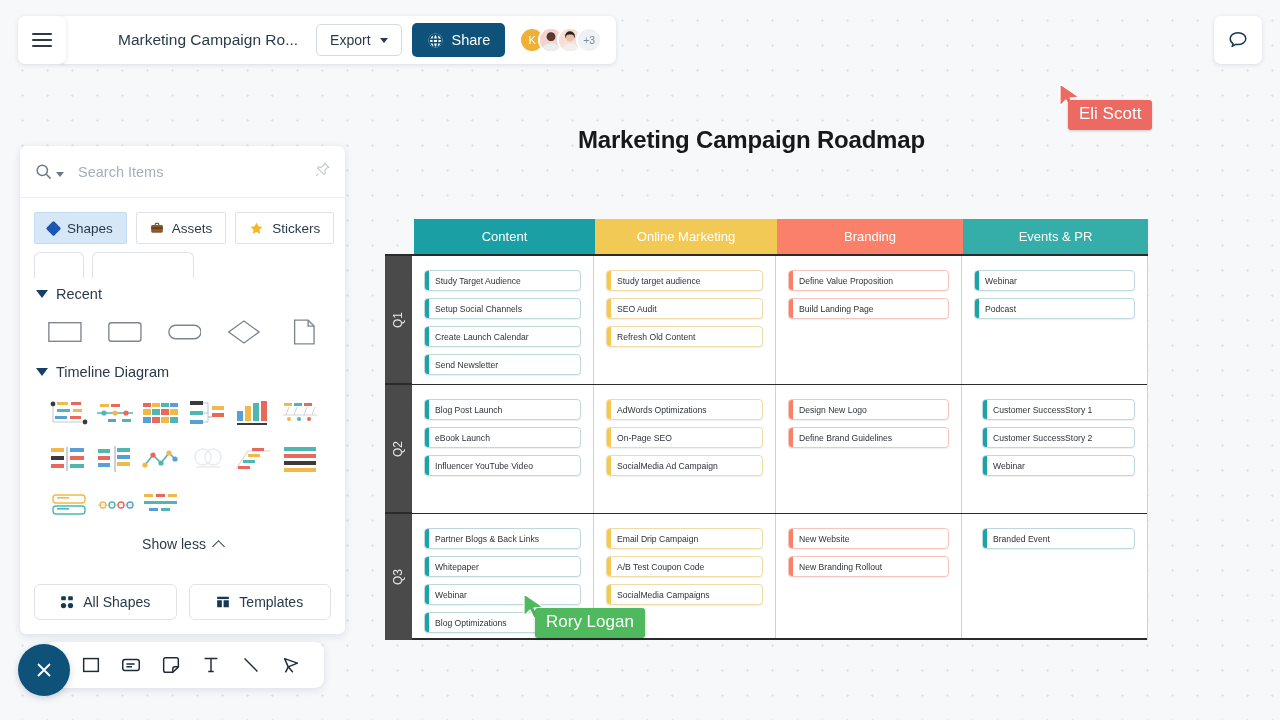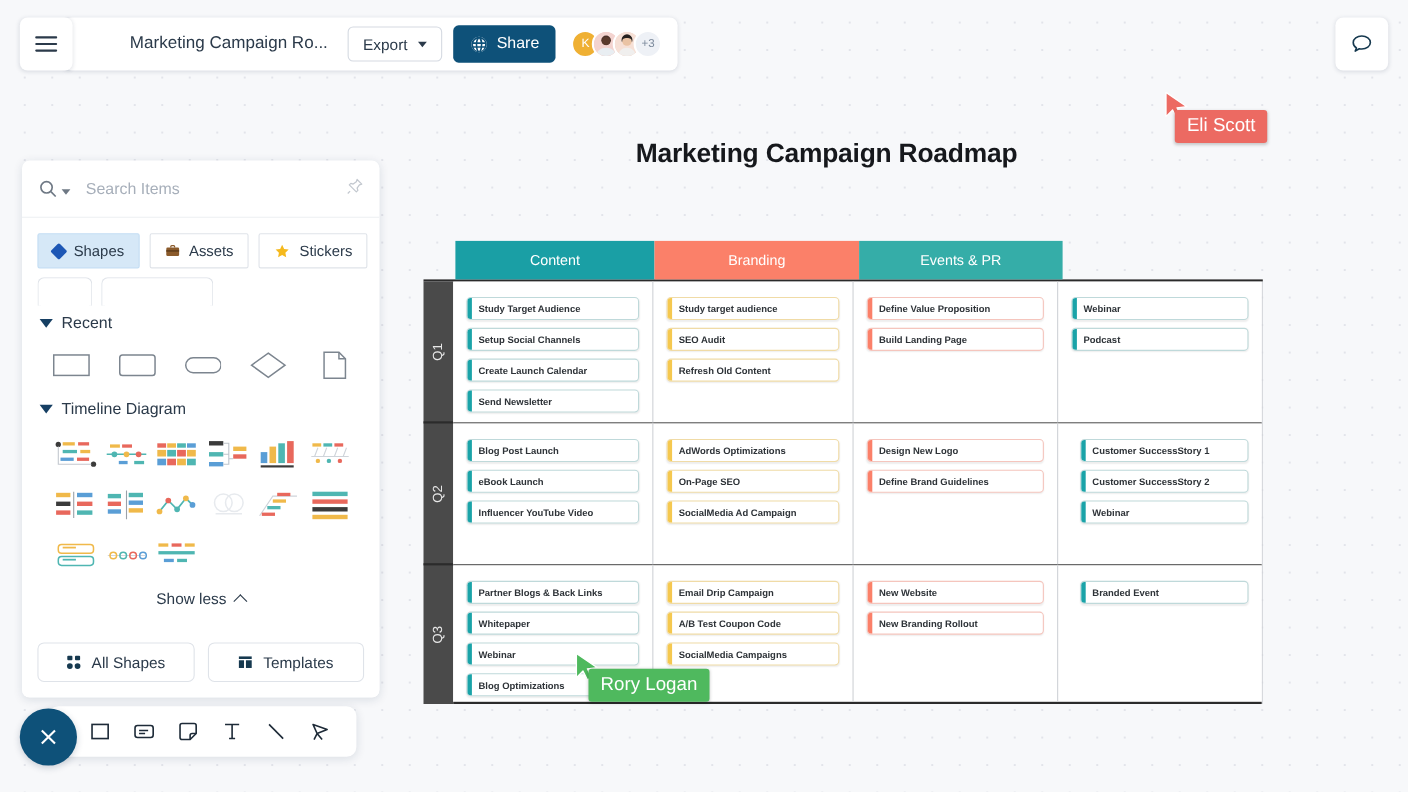--- a/index.html
+++ b/index.html
@@ -145,21 +145,21 @@
   .qcol { width: 28px; background: #4a4a4a; display: flex; flex-direction: column; }
   .qcell {
     flex: none; display: flex; align-items: center; justify-content: center;
     color: #e7e7e7; font-size: 12px;
     border-bottom: 2px solid #2b2b2b;
   }
   .qcell span { transform: rotate(-90deg); white-space: nowrap; }
   .rows { flex: 1; border-right: 1px solid #cfd2d6; }
   .row { display: flex; border-bottom: 1.5px solid #2b2b2b; background: #fff; }
   .row:last-child { border-bottom: 2px solid #2b2b2b; }
-  .cell { padding: 14px 12px 10px 12px; border-right: 1px solid #cfd2d6; font-weight: bold; }
+  .cell { padding: 14px 12px 10px 12px; border-right: 1px solid #cfd2d6; }
   .cell:last-child { border-right: none; }
   .cell.c0 { width: 182px; } .cell.c1 { width: 182px; } .cell.c2 { width: 186px; } .cell.c3 { width: 185px; }
 
   .card {
     position: relative; height: 21px; margin-bottom: 7px; background: #fff;
     border: 1px solid #c9cdd3; border-radius: 4px;
     display: flex; align-items: center; padding-left: 10px;
     font-size: 8.6px; color: #2e3338; white-space: nowrap; overflow: hidden;
     box-shadow: 0 1px 1.5px rgba(0,0,0,.07);
     cursor: pointer;
@@ -539,20 +539,21 @@
     <svg width="24" height="24" viewBox="0 0 24 24" fill="none" stroke="#fff" stroke-width="1.9">
         <path d="M6 6 18 18M18 6 6 18"></path>
       </svg>
   </div>
 
   <div class="board-title">Marketing Campaign Roadmap</div>
 
   <div class="board">
     <div class="hdr-row">
       <div class="hdr c0" style="background:#1a9fa5">Content</div>
+      <div class="hdr c1" style="background:#f3c956">Online Marketing</div>
       <div class="hdr c2" style="background:#fb8069">Branding</div>
       <div class="hdr c3" style="background:#35ada8">Events &amp; PR</div>
     </div>
 
     <div class="grid-wrap">
       <div class="qcol">
         <div class="qcell" style="height:129px">
             <span>Q1</span>
           </div>
         <div class="qcell" style="height:129px">

